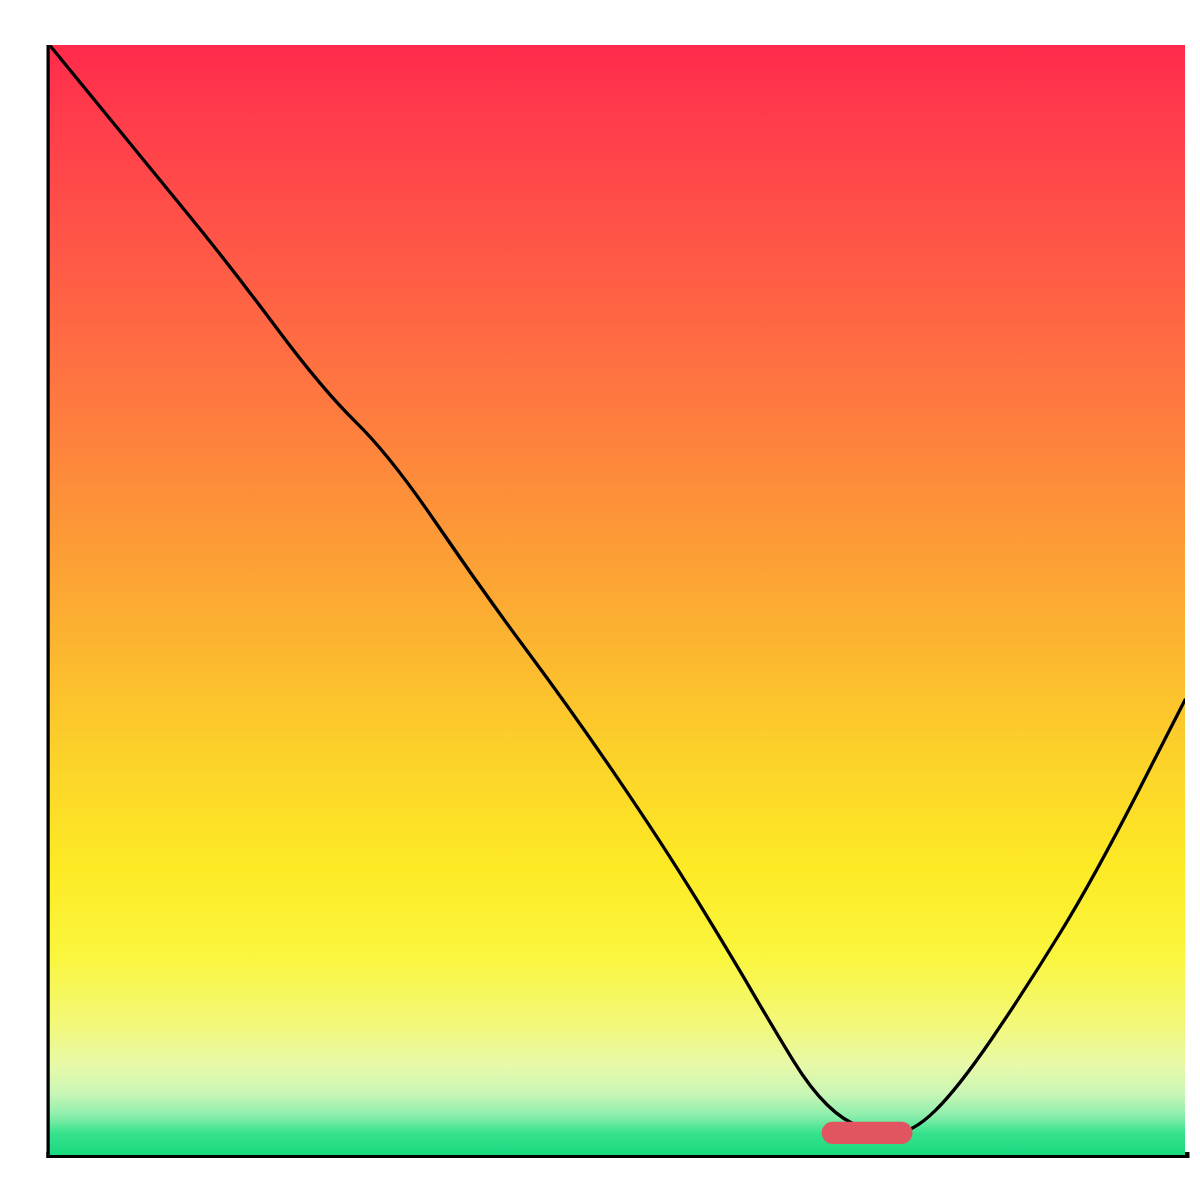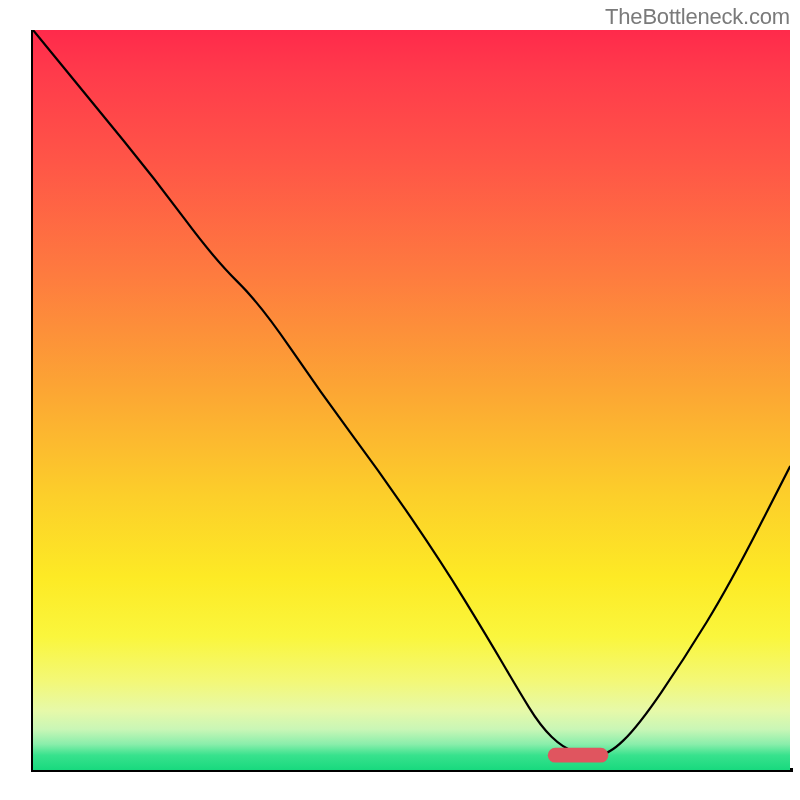--- a/index.html
+++ b/index.html
@@ -80,21 +80,20 @@
     bottom: 28px;
     width: 762px;
     height: 4px;
     background: #000;
   }
 </style>
 </head>
 <body>
 
 <div class="wrap">
-  <div class="attribution">TheBottleneck.com</div>
 
   <div class="axis-left"></div>
   <div class="axis-bottom"></div>
 
   <div class="plot">
     <div class="gradient"></div>
     <svg class="curve" viewBox="0 0 100 100" preserveAspectRatio="none">
       <path fill="none" stroke="#000000" stroke-width="2.2" stroke-linecap="round" stroke-linejoin="round" vector-effect="non-scaling-stroke" d="M 0.00 0.00 Q 0.00 0.00 4.00 5.00 Q 8.00 10.00 12.00 15.00 Q 16.00 20.00 20.00 25.50 Q 24.00 31.00 27.00 34.00 Q 30.00 37.00 34.00 43.00 Q 38.00 49.00 42.00 54.50 Q 46.00 60.00 50.00 66.00 Q 54.00 72.00 57.00 77.00 Q 60.00 82.00 62.00 85.50 Q 64.00 89.00 65.50 91.50 Q 67.00 94.00 68.50 95.50 Q 70.00 97.00 71.50 97.50 Q 73.00 98.00 74.50 98.00 Q 76.00 98.00 78.00 96.00 Q 80.00 94.00 83.00 89.50 Q 86.00 85.00 89.00 80.00 Q 92.00 75.00 96.00 67.00 T 100.00 59.00"></path>
       <rect rx="1" ry="1" fill="#e0555f" x="68.00" y="97.00" width="8.00" height="2.0"></rect>
     </svg>

